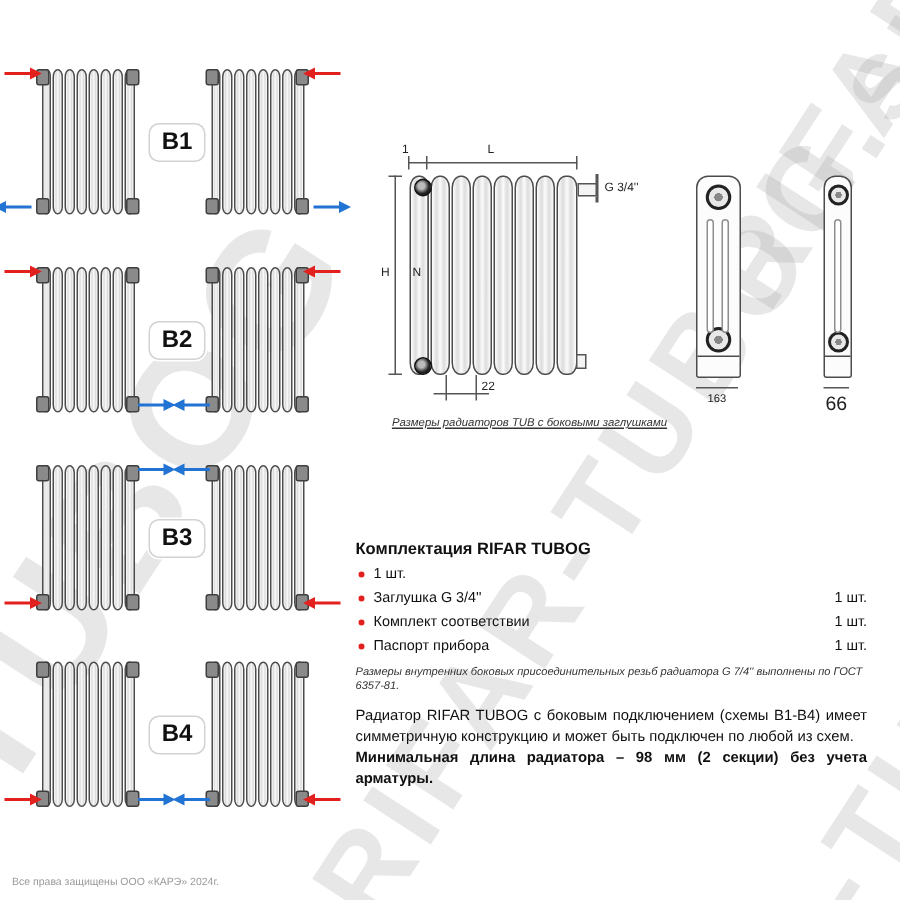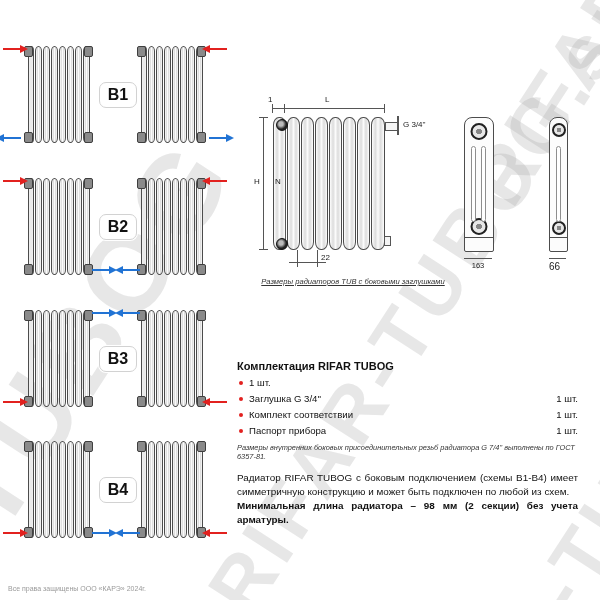--- a/index.html
+++ b/index.html
@@ -300,21 +300,21 @@
     <div class="dline" style="left:211px;top:163px;width:28px;height:1px;"></div>
     <div class="dlabel" style="left:211px;top:166px;width:28px;text-align:center;font-size:7.5px;">163</div>
 
     <div class="sv sv2">
       <div class="bolt top"></div>
       <div class="bolt bot"></div>
       <div class="slot" style="left:6px;"></div>
       <div class="footline"></div>
     </div>
     <div class="dline" style="left:296px;top:163px;width:17px;height:1px;"></div>
-    <div class="dlabel" style="left:296px;top:166px;width:17px;text-align:left;font-size:10px;">66</div>
+    <div class="dlabel" style="left:296px;top:166px;width:17px;text-align:center;font-size:13px;">66</div>
   </div>
 
   <div class="kit">
     <div class="kit-h1">Комплектация RIFAR TUBOG</div>
     <div class="kit-item">
       <span>1 шт.</span>
     </div>
     <div class="kit-item">
       <span>Заглушка G 3/4''</span>
       <span>1 шт.</span>

